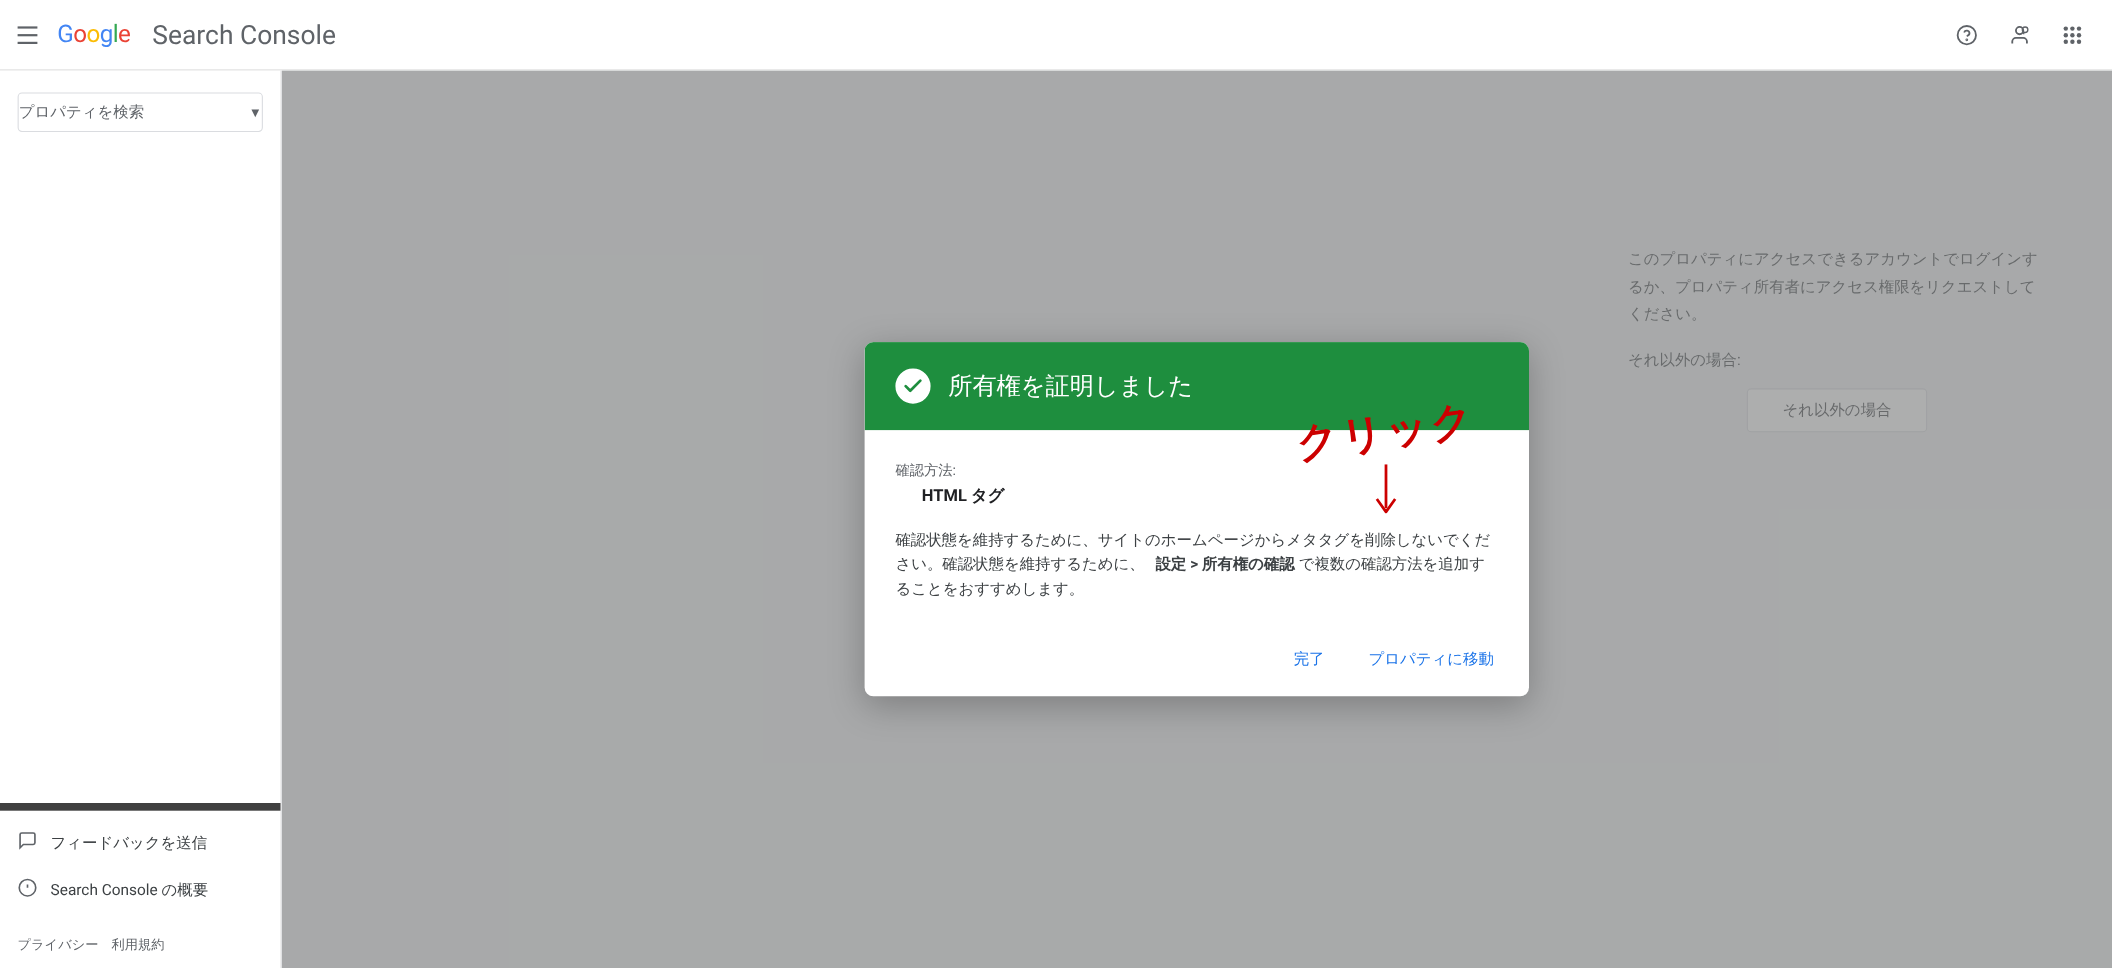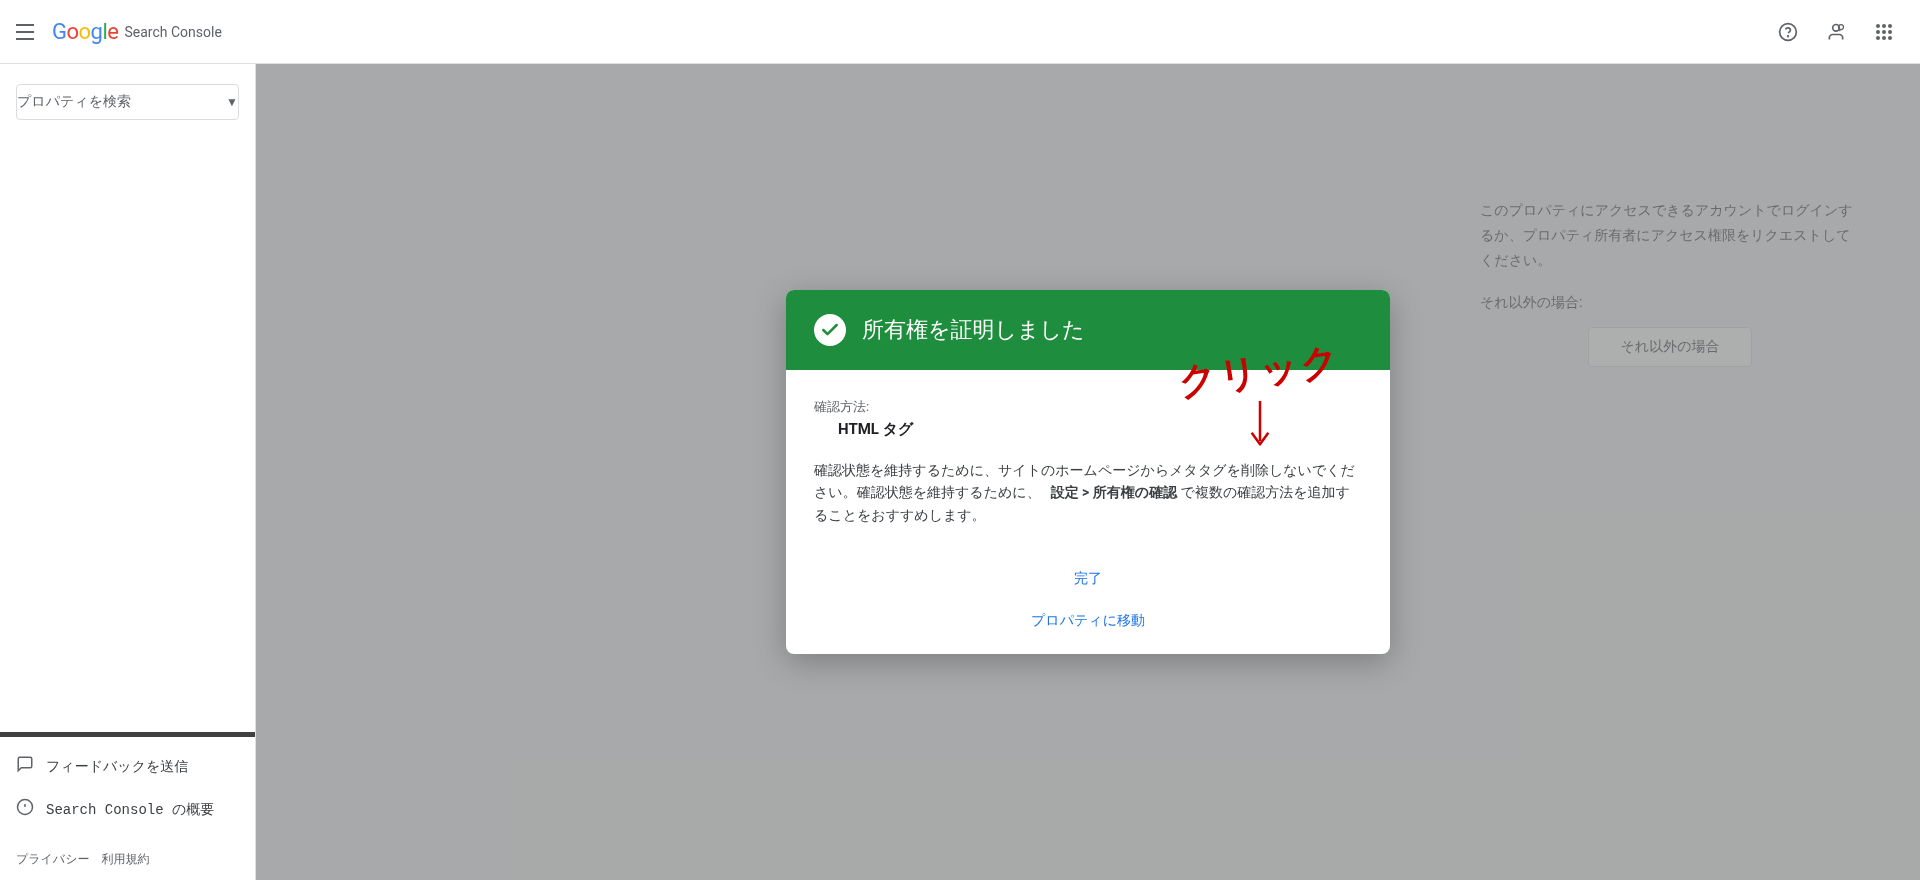--- a/index.html
+++ b/index.html
@@ -51,24 +51,24 @@
     .google-logo {
       font-size: 22px;
       font-weight: 400;
       letter-spacing: -0.5px;
     }
     .google-logo .g-blue { color: #4285F4; }
     .google-logo .g-red { color: #EA4335; }
     .google-logo .g-yellow { color: #FBBC05; }
     .google-logo .g-green { color: #34A853; }
     .app-title {
-      font-size: 14px;
+      font-size: 24px;
       color: #5f6368;
       font-weight: 400;
-      margin-left: 2px;
+      margin-left: 16px;
     }
     .header-right {
       margin-left: auto;
       display: flex;
       align-items: center;
       gap: 8px;
     }
     .icon-btn {
       width: 40px;
       height: 40px;
@@ -114,22 +114,21 @@
       color: #5f6368;
       flex: 1;
     }
     .dropdown-arrow {
       color: #5f6368;
       font-size: 12px;
     }
     .sidebar-spacer { flex: 1; }
     .sidebar-bottom {
       padding: 8px 0;
-      border-top: 5px solid #404040;
-      font-family: Liberation Mono, monospace;
+      border-top: 7px solid #404040;
     }
     .sidebar-item {
       display: flex;
       align-items: center;
       padding: 10px 16px;
       gap: 12px;
       cursor: pointer;
       font-size: 14px;
       color: #3c4043;
     }
@@ -229,21 +228,20 @@
     }
     .dialog-description strong {
       font-weight: 700;
       padding-left: 10px;
     }
     .dialog-footer {
       display: flex;
       justify-content: flex-end;
       padding: 8px 16px 16px;
       gap: 8px;
-      flex-direction: column;
     }
     .btn-text {
       background: transparent;
       border: none;
       padding: 8px 16px;
       font-size: 14px;
       color: #1a73e8;
       cursor: pointer;
       border-radius: 4px;
       font-weight: 500;
@@ -283,21 +281,21 @@
     }
     .click-arrow svg {
       width: 30px;
       height: 50px;
     }
 
     
     .bg-right-content {
       position: absolute;
       right: 60px;
-      top: 134px;
+      top: 160px;
       opacity: 0.5;
       font-size: 14px;
       color: #3c4043;
       line-height: 1.8;
       text-align: center;
     }
     .bg-ownership-btn {
       margin-top: 16px;
       border: 1px solid #dadce0;
       border-radius: 4px;

